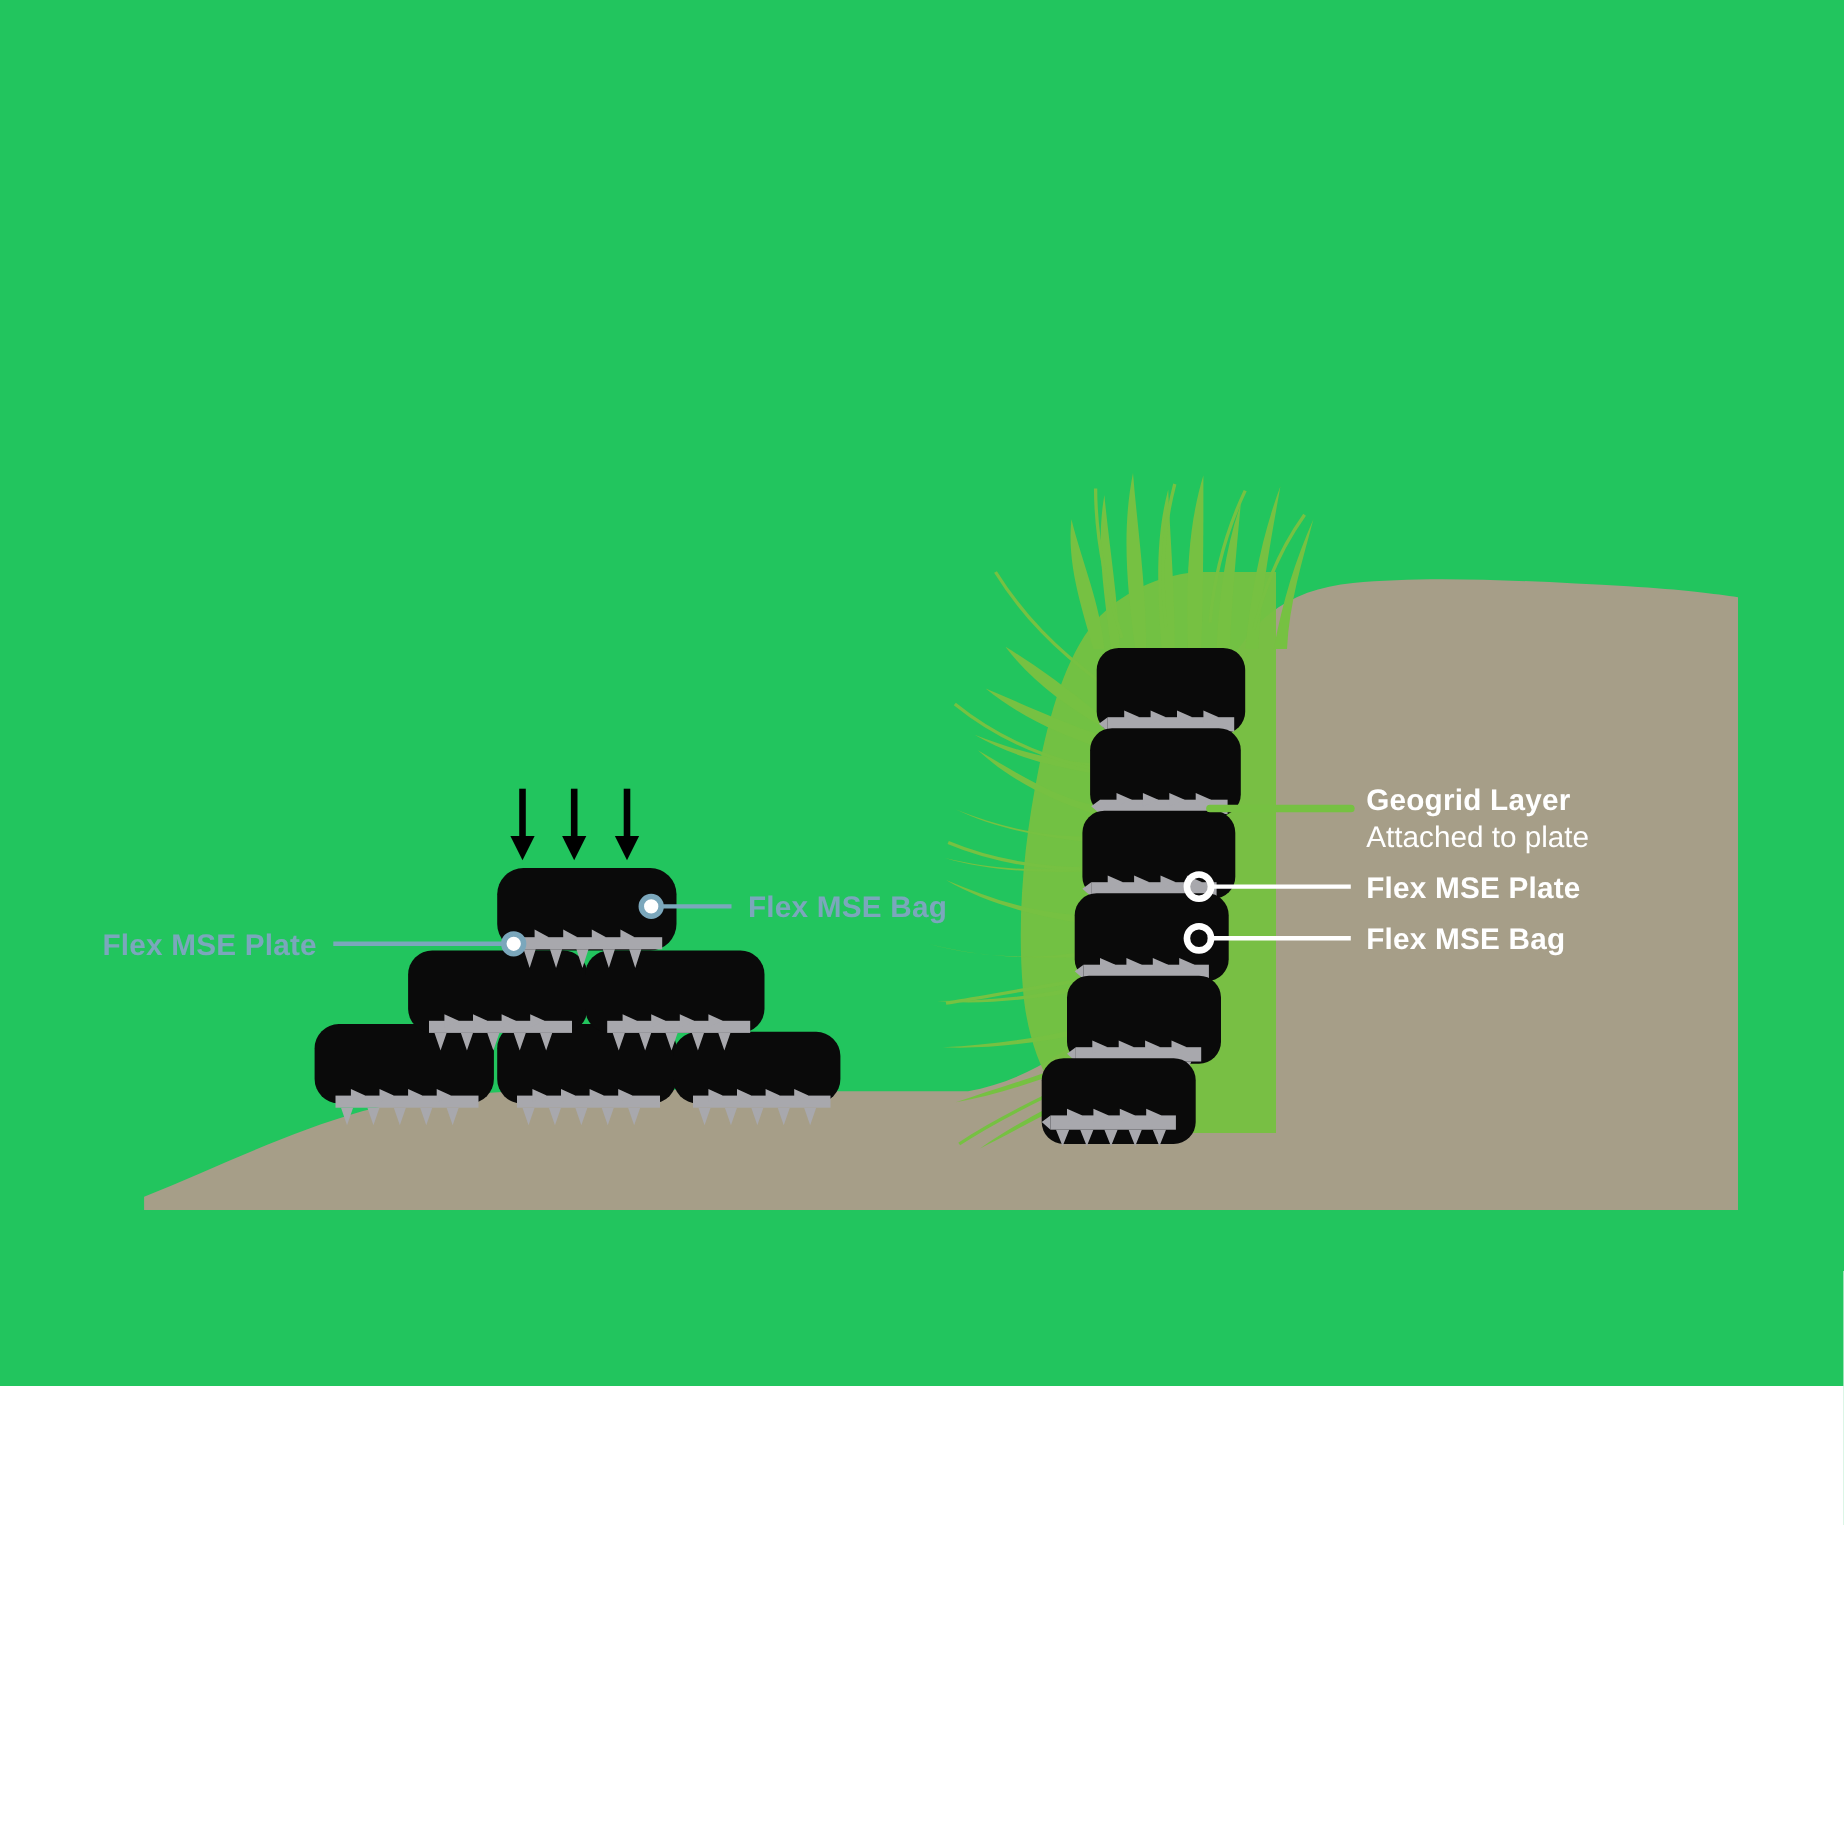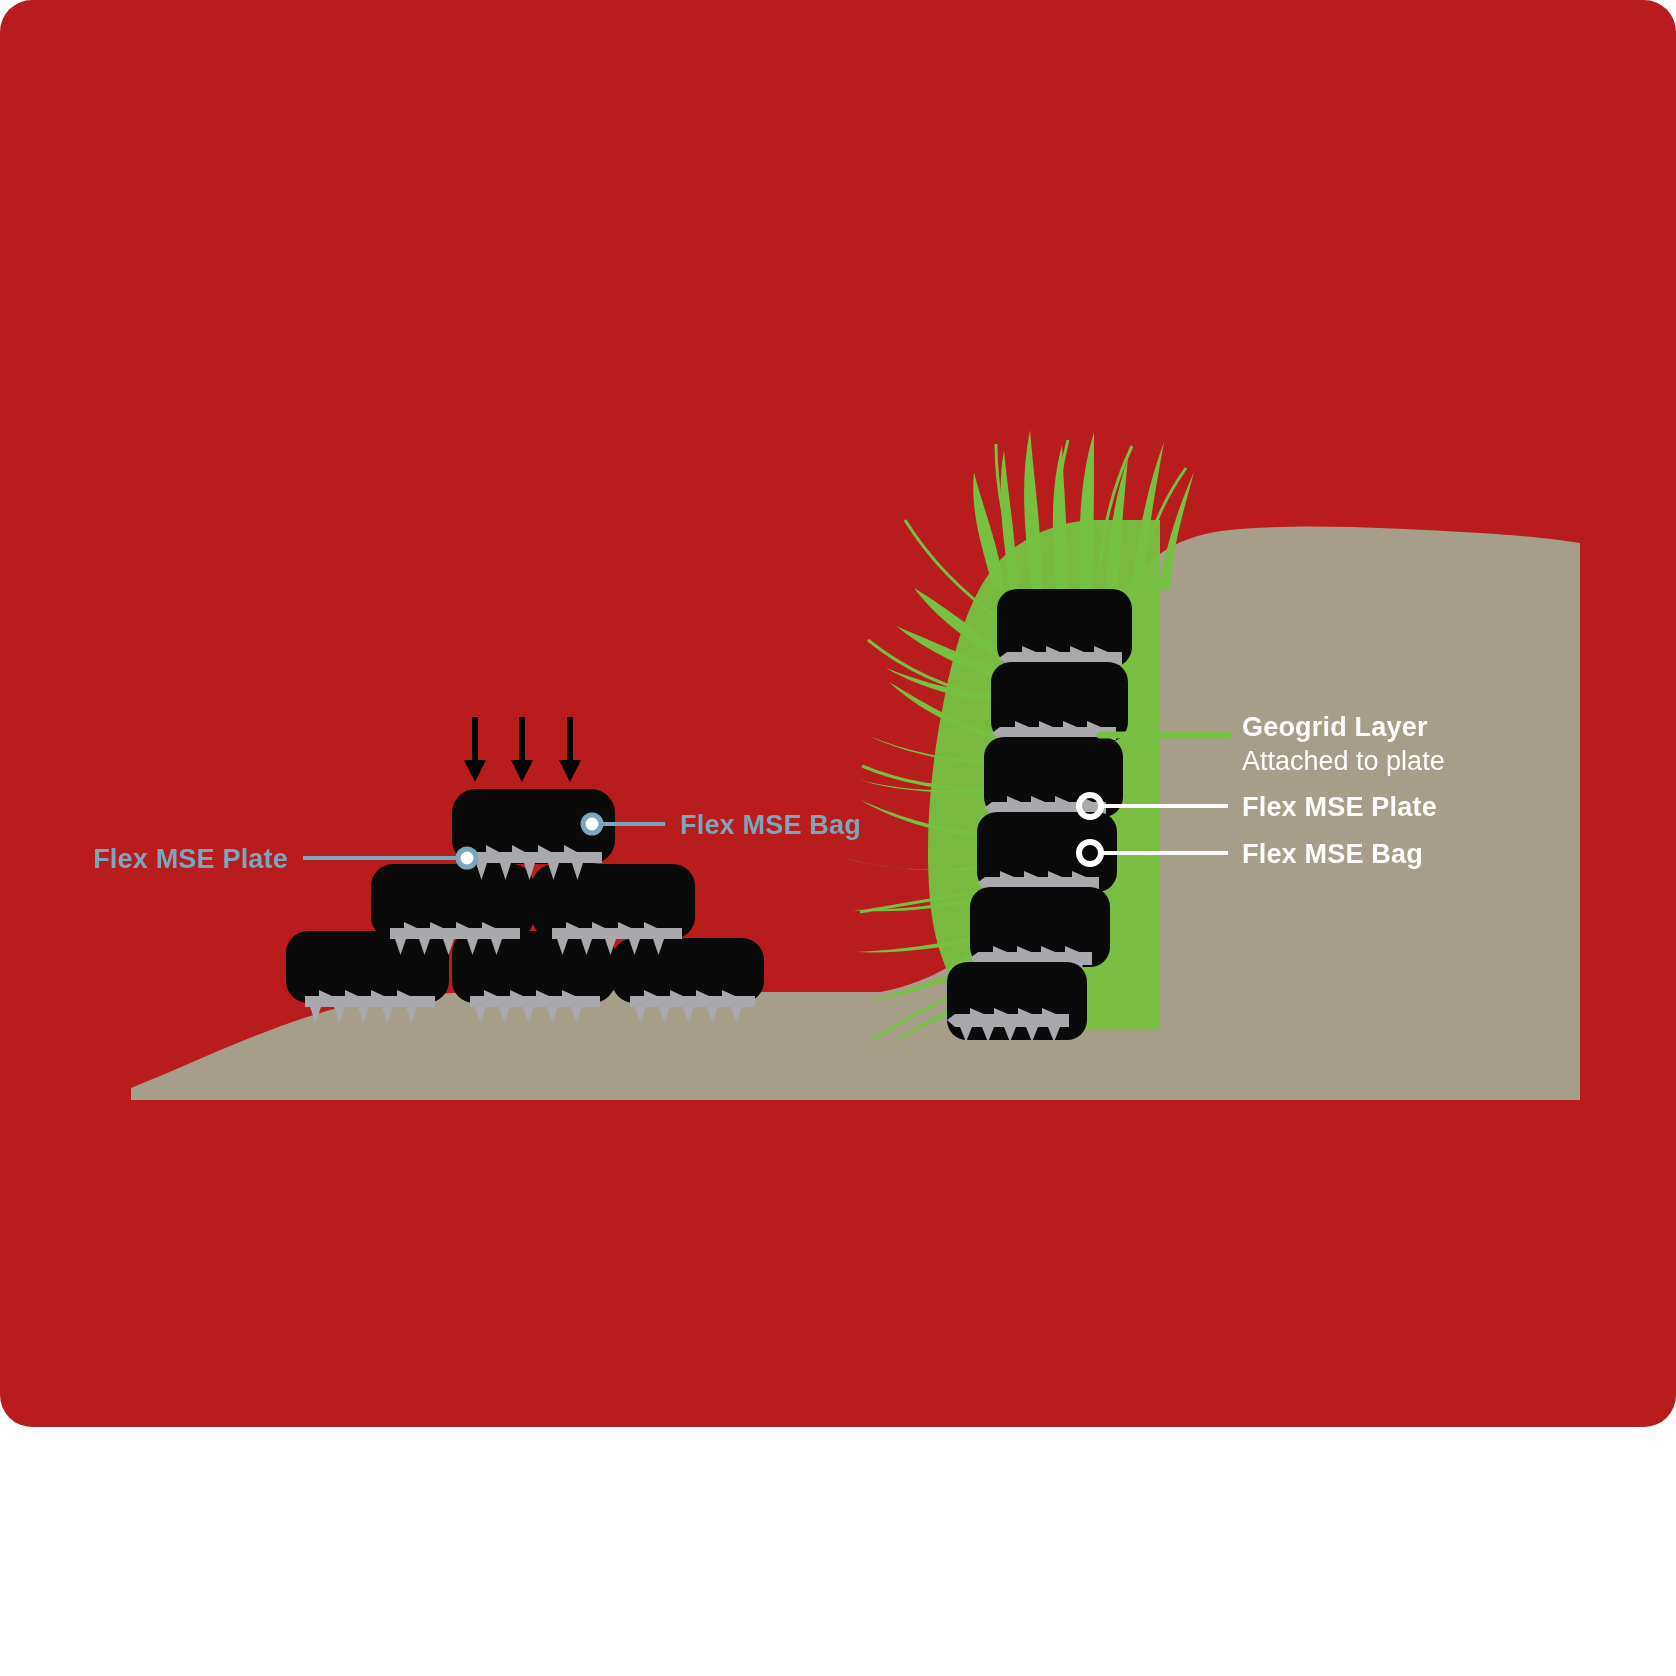--- a/index.html
+++ b/index.html
@@ -10,23 +10,22 @@
   }
   body {
     width: 1676px;
     height: 1676px;
     overflow: hidden;
     font-family: "Liberation Sans", sans-serif;
   }
   #diagram-root {
     position: relative;
     width: 1676px;
-    height: 1427px;
-    background: #b91c1c;
-    border-radius: 32px;
+    height: 1260px;
+    background: #22c55e;
   }
   svg.scene {
     display: block;
     width: 1676px;
     height: 1676px;
   }
   .lbl {
     font-family: "Liberation Sans", sans-serif;
     font-weight: bold;
     font-size: 27px;

